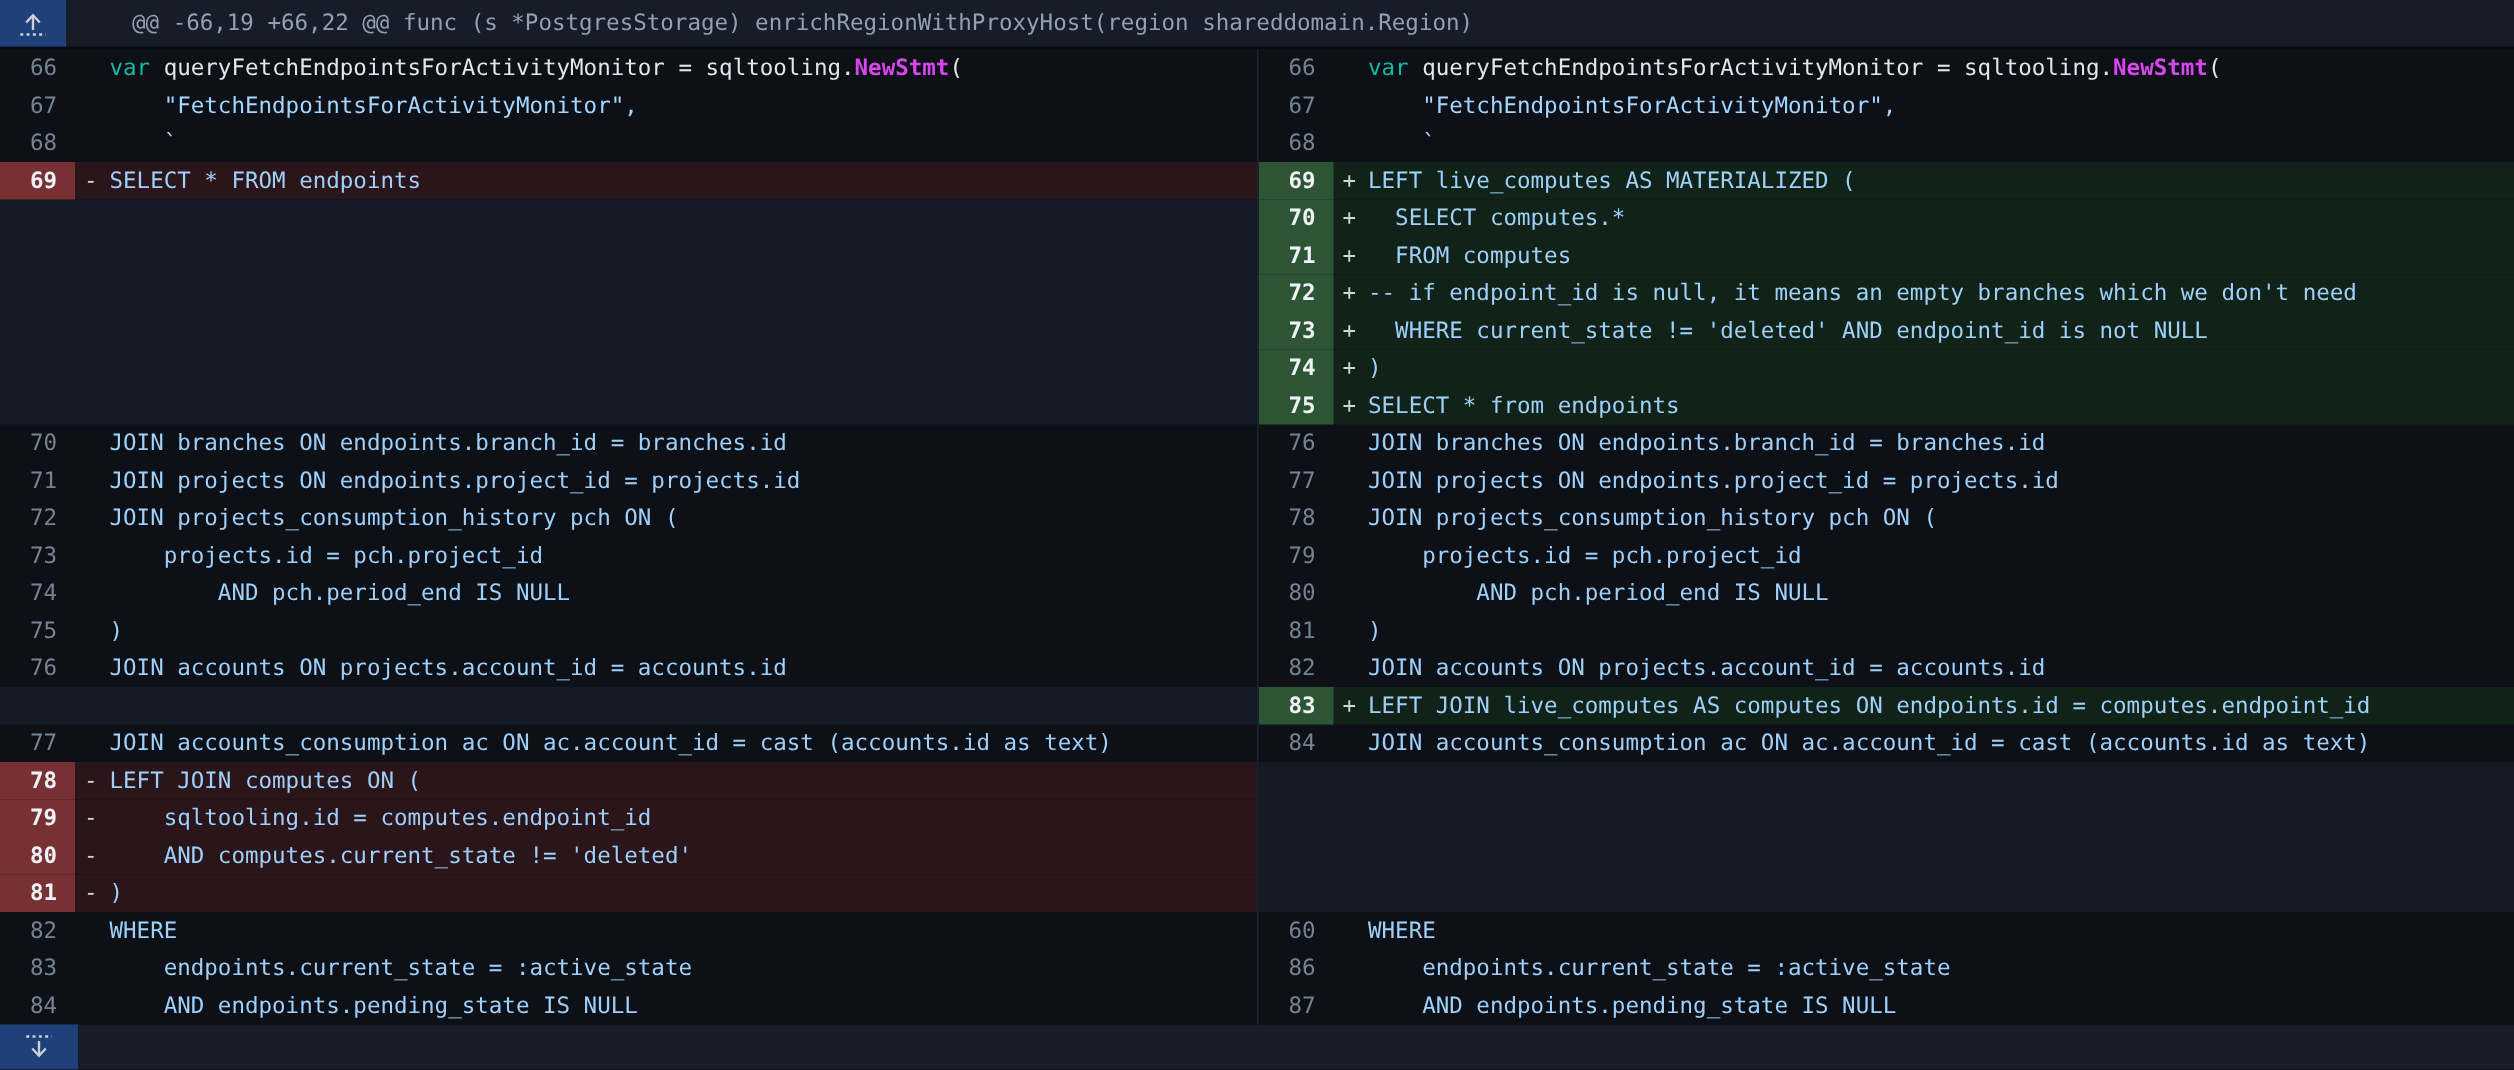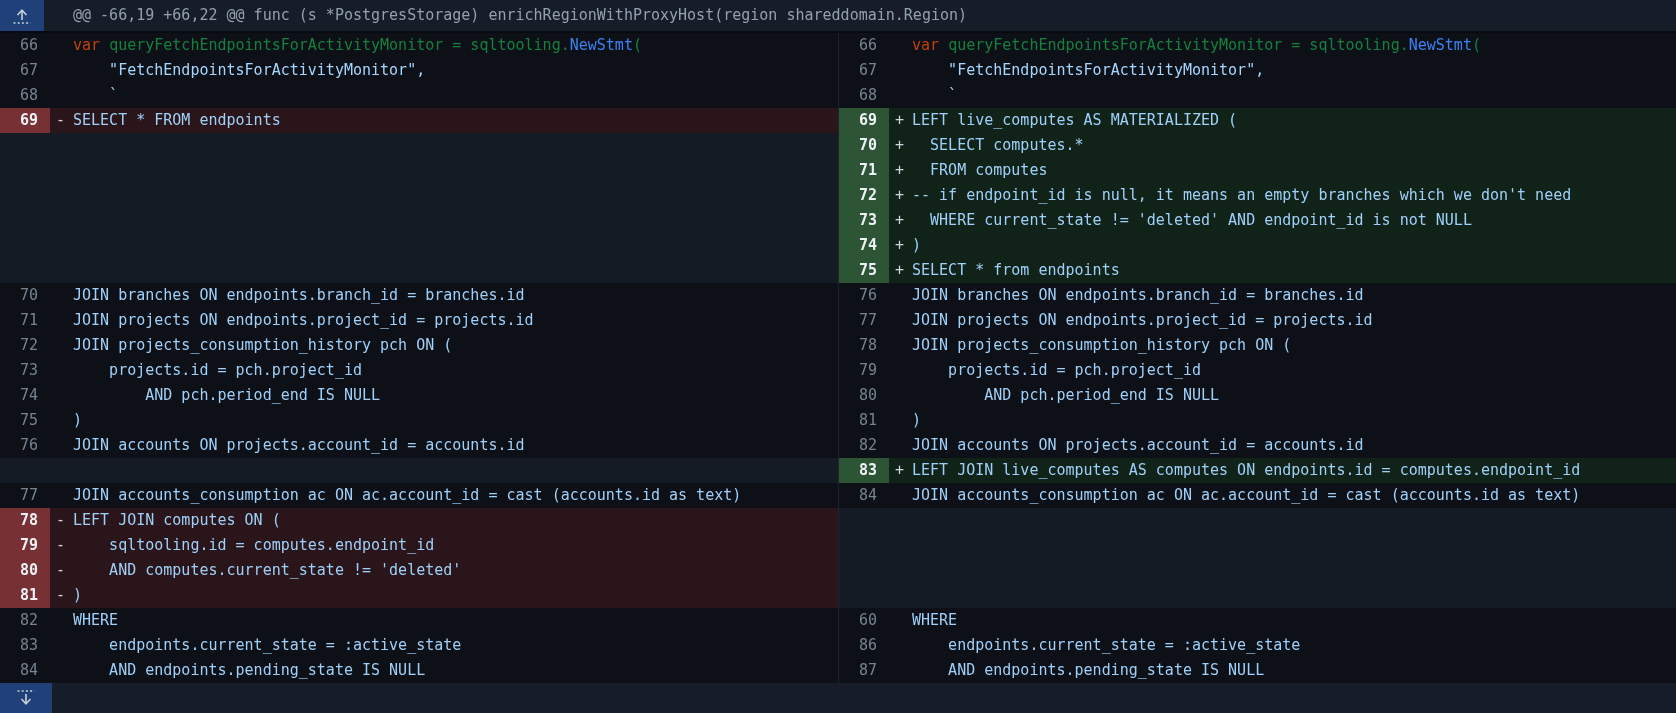--- a/index.html
+++ b/index.html
@@ -1,20 +1,20 @@
 <!DOCTYPE html>
 <html><head>
 <meta charset="utf-8">
 <style>
   * { margin:0; padding:0; box-sizing:border-box; }
   html,body { width:1676px; height:713px; overflow:hidden; background:#0d1117;
     font-family:"DejaVu Sans Mono","Liberation Mono",monospace; }
 
   .hunk-header { height:33px; background:#161d29; border-bottom:2px solid #070b11;
-    display:flex; align-items:stretch; }
+    display:flex; align-items:stretch;gap:15px; }
   .expand-btn { background:#1f4078; border:none; width:44px; height:100%;
     display:flex; align-items:center; justify-content:center; cursor:pointer; flex:0 0 auto; }
   .hunk-text { color:#93a0b0; font-size:15px; line-height:31px; padding-left:29px;
     white-space:pre; }
 
   .diff { display:flex; height:650px;justify-content:center; }
   .pane { width:838px; overflow:hidden; background:#0d1117; }
   .pane.right { border-left:1px solid #1c232e; }
 
   .row { display:flex; height:25px; line-height:25px; font-size:15px; white-space:pre; }
@@ -22,23 +22,23 @@
   .row.del { background:#2a151a; }
   .row.add { background:#112318; }
   .gutter { flex:0 0 50px; text-align:right; padding-right:12px; color:#768390;
     font-size:15px; }
   .row.del .gutter { background:#773134; color:#eef2f6; font-weight:bold; }
   .row.add .gutter { background:#2d5434; color:#eef2f6; font-weight:bold; }
   .marker { flex:0 0 23px; padding-left:6px; color:#cdd5dd; }
   .code { flex:1; }
   .tok-sql { color:#9fd0fa; }
   .tok-str { color:#a5d6ff; }
-  .tok-keyword { color:#c2410c; }
-  .tok-plain { color:#15803d; }
-  .tok-function { color:#3b82f6; }
+  .tok-keyword { color:#14b8a6; }
+  .tok-plain { color:#e5e5e5; }
+  .tok-function { color:#d946ef;font-weight:bold; }
 
   .expand-footer { height:30px; background:#161d29; display:flex; align-items:stretch; }
   .expand-footer .expand-btn { width:52px; }
   .icon-svg { display:block; }
 </style>
 </head>
 <body>
 
 <div class="hunk-header">
   <button class="expand-btn">

